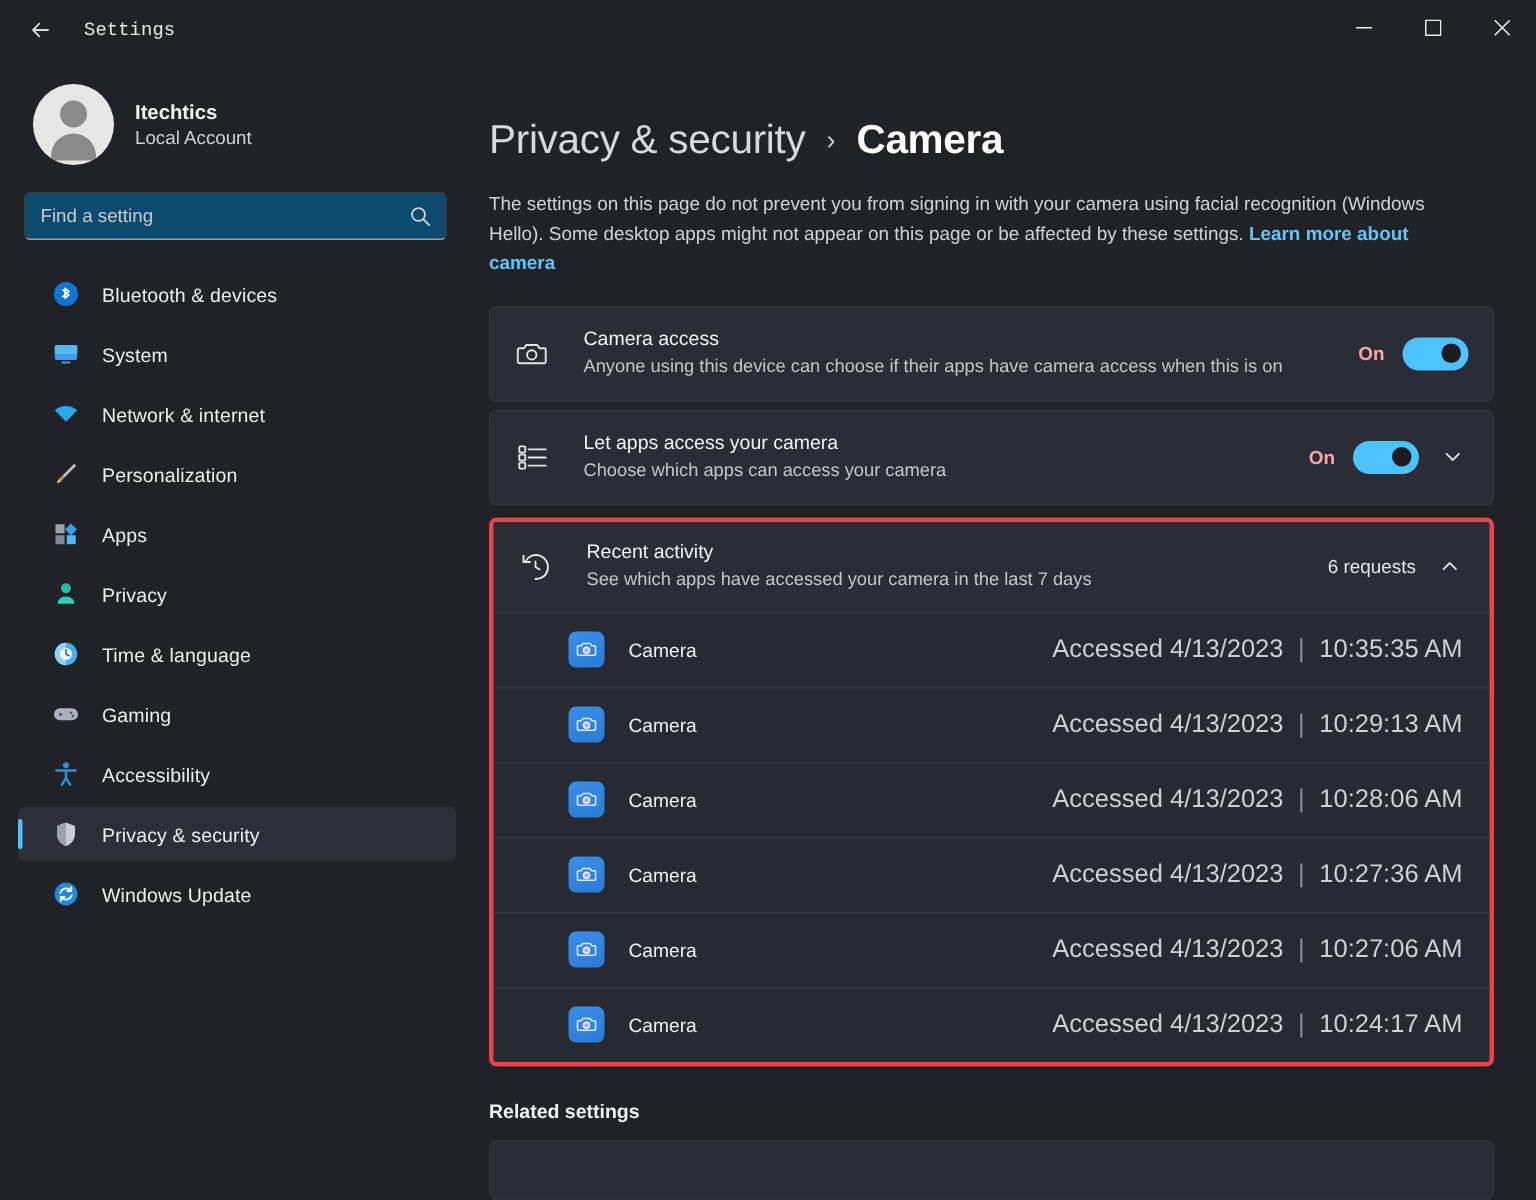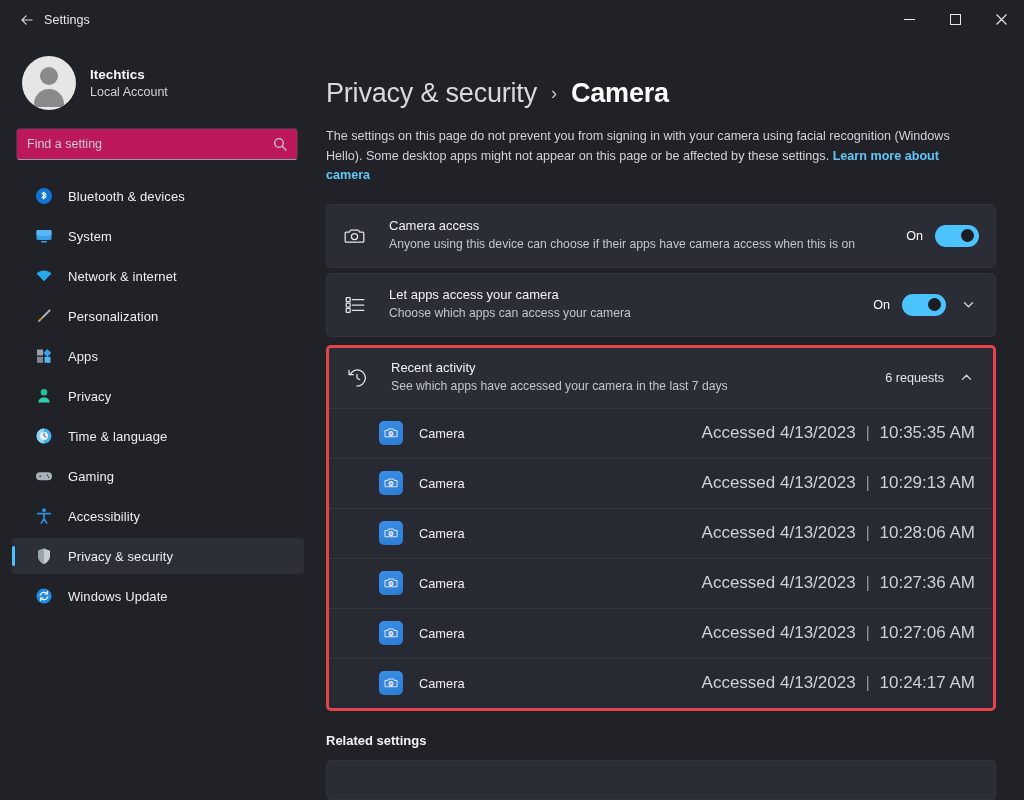--- a/index.html
+++ b/index.html
@@ -36,21 +36,23 @@
     width: 34px; height: 32px;
     margin-left: 10px;
     display: flex; align-items: center; justify-content: center;
     border-radius: 4px;
     color: #d8dade;
   }
   .back-btn svg { display:block; }
   .title-text {
     font-size: 12.5px;
     color: #e6e8ea;
+    margin-left: 12px;
     letter-spacing: .1px;
+    font-family: Liberation Mono, monospace;
   }
   .winctrls {
     margin-left: auto;
     display: flex;
     height: 40px;
   }
   .wc {
     width: 46px; height: 40px;
     display: flex; align-items: center; justify-content: center;
     color: #e8eaec;
@@ -108,21 +110,21 @@
   .acct-sub {
     font-size: 12.5px;
     color: #cfd2d6;
     margin-top: 1px;
     text-align: right;
   }
 
   .search-wrap {
     margin: 16px 22px 0 16px;
     height: 32px;
-    background: #be185d;
+    background: #0c4a6e;
     border: 1px solid #3a3d46;
     border-bottom: 1.5px solid #9aa0a8;
     border-radius: 4px;
     display: flex;
     align-items: center;
     padding: 0 10px;
   }
   .search-wrap input {
     flex: 1;
     background: transparent;
@@ -231,21 +233,21 @@
     line-height: 1.45;
     margin-top: 2px;
     max-width: 490px;
   }
   .card-right {
     display: flex;
     align-items: center;
     gap: 12px;
     flex: 0 0 auto;
   }
-  .toggle-label { font-size: 12.6px; color: #ffffff; }
+  .toggle-label { font-size: 12.6px; color: #fca5a5; font-weight: bold; }
   .toggle {
     width: 44px; height: 22px;
     border-radius: 11px;
     background: #4cc2ff;
     position: relative;
     flex: 0 0 44px;
   }
   .toggle .knob {
     position: absolute;
     width: 13px; height: 13px;

